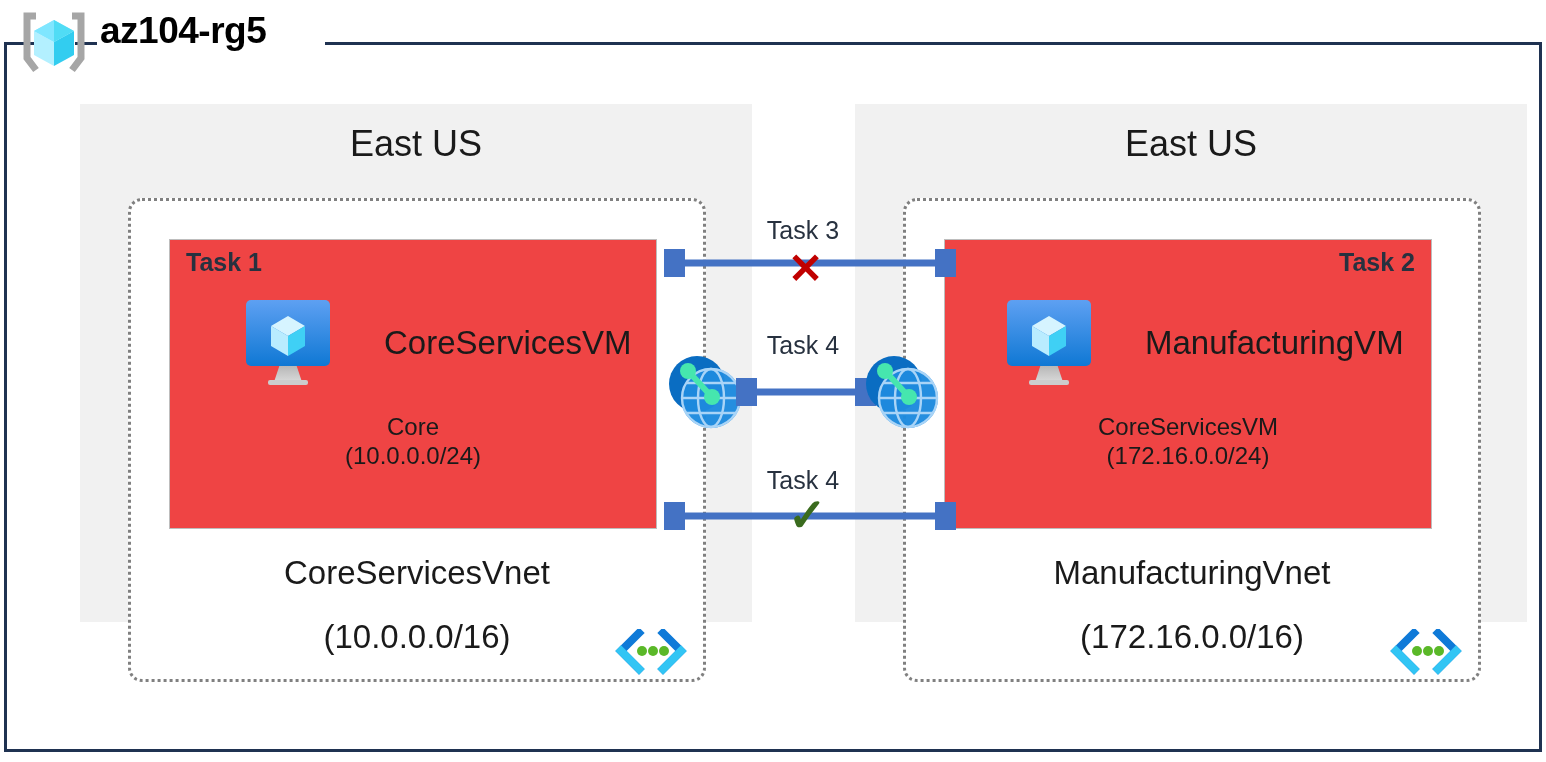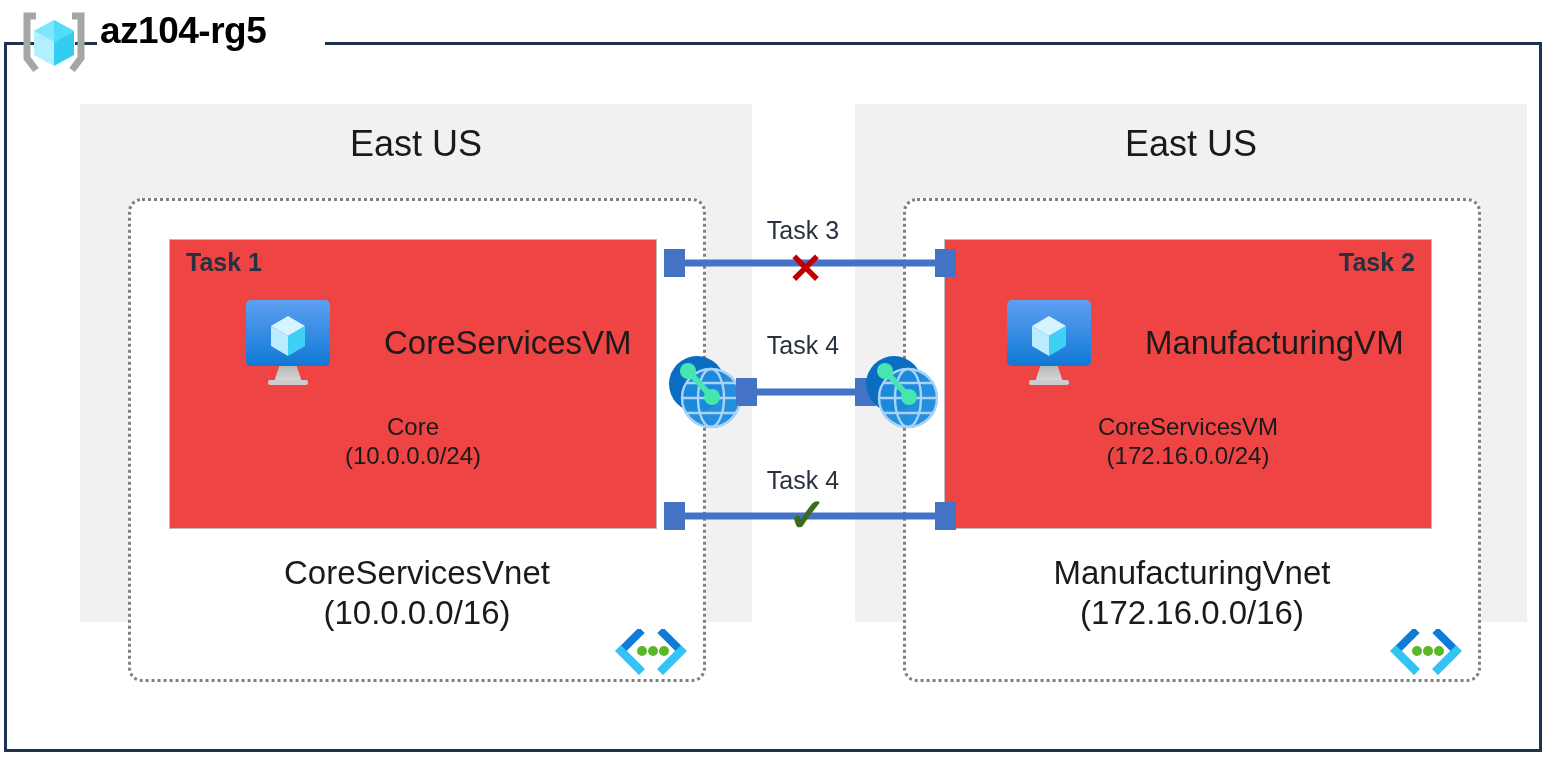--- a/index.html
+++ b/index.html
@@ -127,21 +127,21 @@
   .vnet-caption {
     position: absolute;
     left: 0;
     width: 100%;
     top: 352px;
     text-align: center;
     font-size: 33px;
     color: #1a1a1a;
     line-height: 1.22;
   }
-  .vnet-caption .line2 { display: block; }
+  .vnet-caption .line2 { display: block; margin-top: 24px; }
 
   .vnet-badge {
     position: absolute;
     right: 14px;
     bottom: 2px;
     width: 76px;
     height: 48px;
   }
 
   

